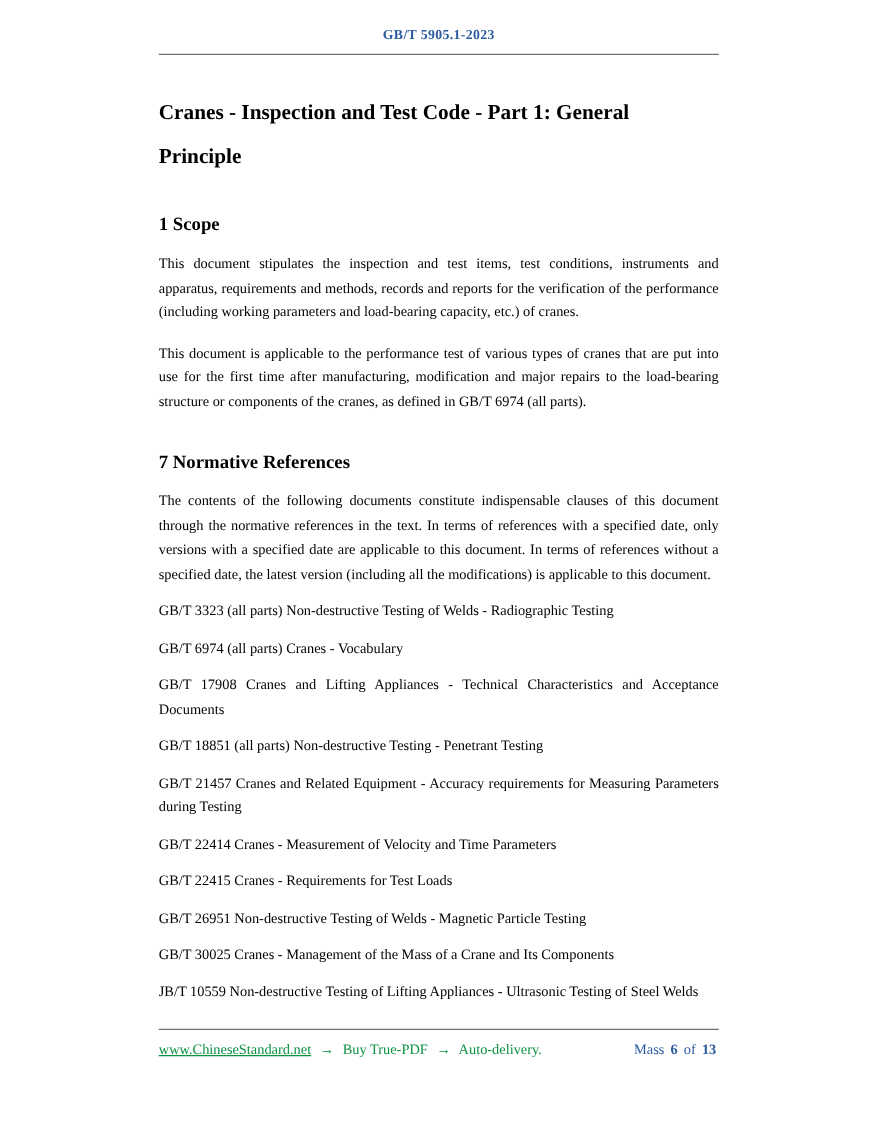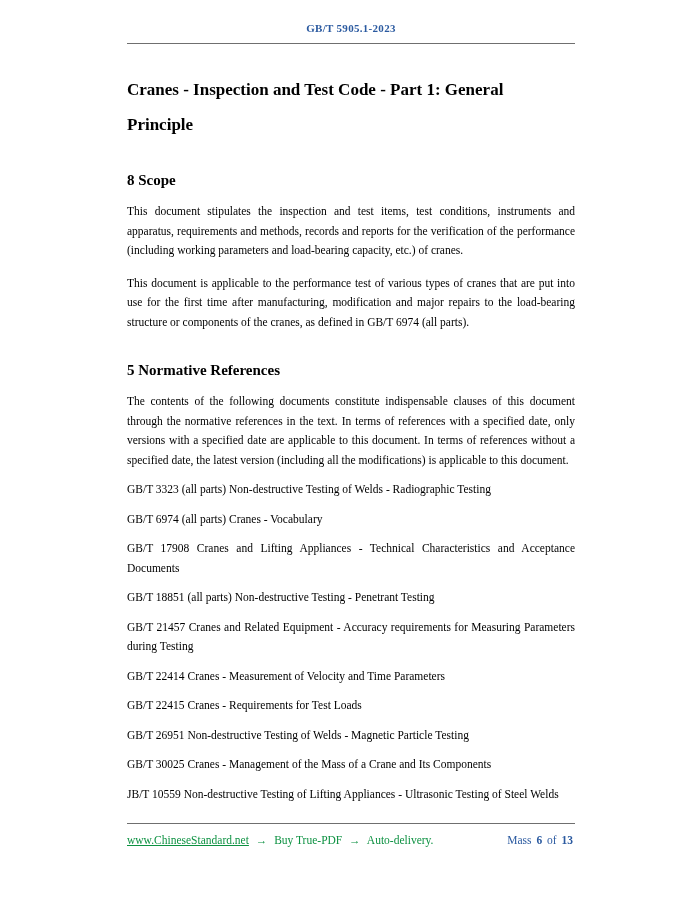--- a/index.html
+++ b/index.html
@@ -96,27 +96,27 @@
 
     <div class="doc-number">GB/T 5905.1-2023</div>
     <hr class="header-rule">
 
     <h1 class="doc-title">
       <span style="display:block">Cranes - Inspection and Test Code - Part 1: General</span>
       <span style="display:block">Principle</span>
     </h1>
 
     <section>
-      <h2 class="section-heading">8 Scope</h2>
+      <h2 class="section-heading">1 Scope</h2>
       <p class="body-par">This document stipulates the inspection and test items, test conditions, instruments and apparatus, requirements and methods, records and reports for the verification of the performance (including working parameters and load-bearing capacity, etc.) of cranes.</p>
       <p class="body-par">This document is applicable to the performance test of various types of cranes that are put into use for the first time after manufacturing, modification and major repairs to the load-bearing structure or components of the cranes, as defined in GB/T 6974 (all parts).</p>
     </section>
 
     <section>
-      <h2 class="section-heading">5 Normative References</h2>
+      <h2 class="section-heading">7 Normative References</h2>
       <p class="body-par">The contents of the following documents constitute indispensable clauses of this document through the normative references in the text. In terms of references with a specified date, only versions with a specified date are applicable to this document. In terms of references without a specified date, the latest version (including all the modifications) is applicable to this document.</p>
       <p class="ref-par">GB/T 3323 (all parts) Non-destructive Testing of Welds - Radiographic Testing</p>
       <p class="ref-par">GB/T 6974 (all parts) Cranes - Vocabulary</p>
       <p class="ref-par">GB/T 17908 Cranes and Lifting Appliances - Technical Characteristics and Acceptance Documents</p>
       <p class="ref-par">GB/T 18851 (all parts) Non-destructive Testing - Penetrant Testing</p>
       <p class="ref-par">GB/T 21457 Cranes and Related Equipment - Accuracy requirements for Measuring Parameters during Testing</p>
       <p class="ref-par">GB/T 22414 Cranes - Measurement of Velocity and Time Parameters</p>
       <p class="ref-par">GB/T 22415 Cranes - Requirements for Test Loads</p>
       <p class="ref-par">GB/T 26951 Non-destructive Testing of Welds - Magnetic Particle Testing</p>
       <p class="ref-par">GB/T 30025 Cranes - Management of the Mass of a Crane and Its Components</p>

